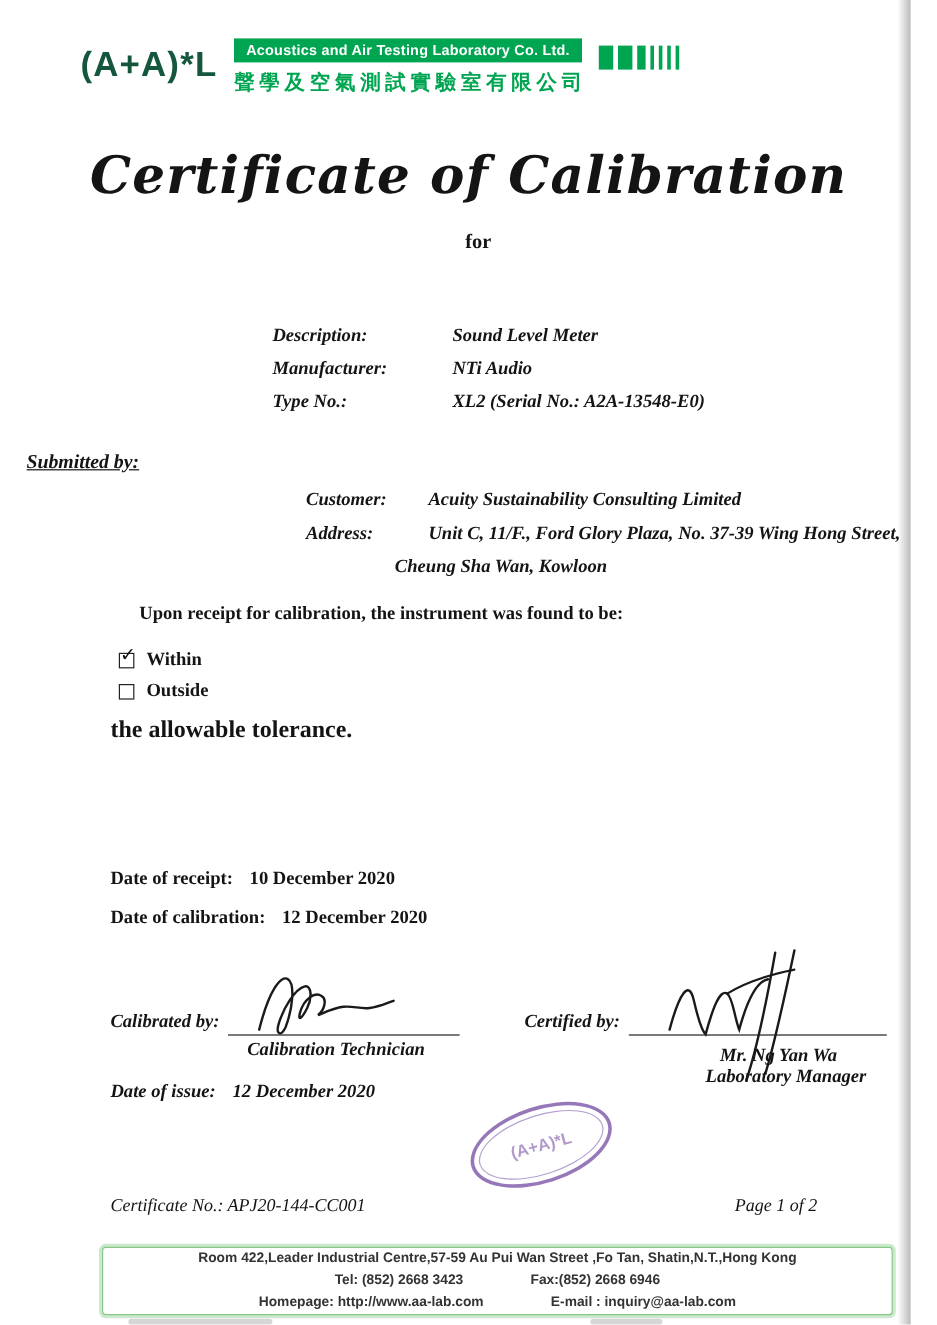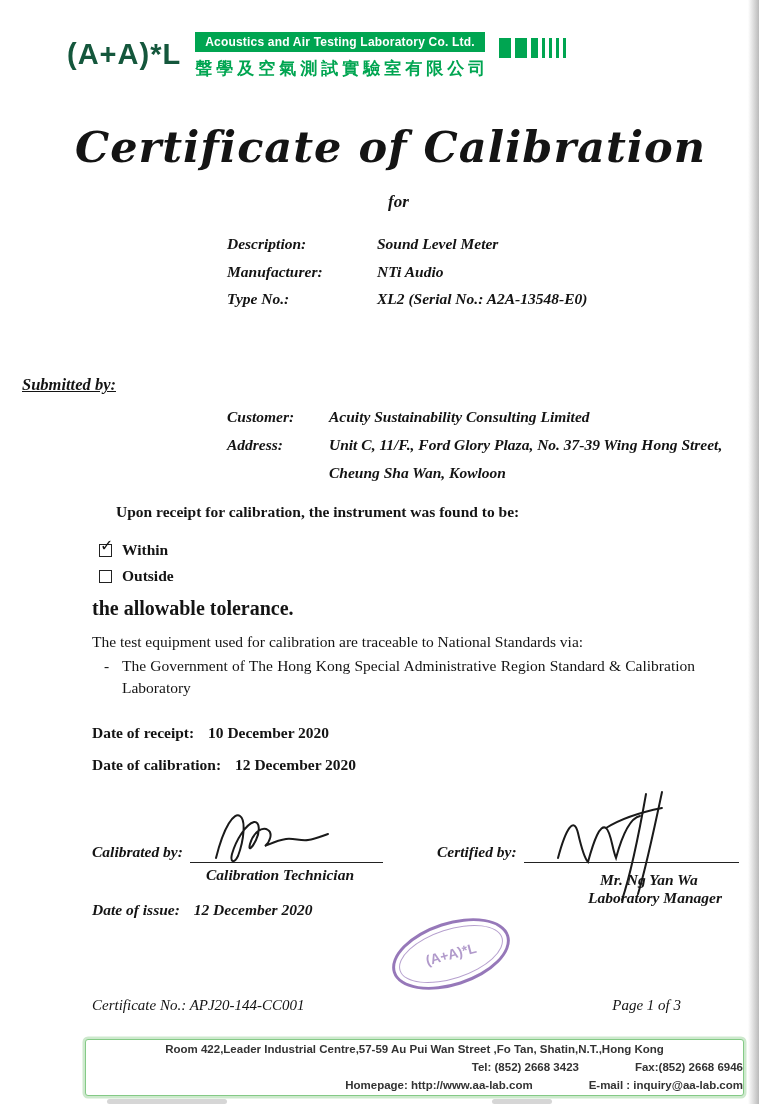--- a/index.html
+++ b/index.html
@@ -35,35 +35,35 @@
   .deco .b4,.deco .b5,.deco .b6,.deco .b7 { width:3px; }
 
   
   .title {
     position:absolute; top:122px; left:0; right:0; text-align:center;
     font-family:"DejaVu Serif","Liberation Serif",serif;
     font-style:italic; font-weight:bold; font-size:43px; letter-spacing:1px;
   }
   .for-label {
     position:absolute; top:192px; left:0; right:0; text-align:center;
-    font-weight:bold; font-style:italic; font-size:17px;padding-left:16px;
+    font-weight:bold; font-size:17px;padding-left:16px;
   }
 
   
   .details { position:absolute; top:235px; left:205px; font-size:15.5px; font-weight:bold; font-style:italic; }
   .drow { display:flex; height:27.5px; align-items:baseline; }
-  .dlabel { width:150px; }
+  .dlabel { width:150px;margin-top:36px; }
 
   
   .submitted-heading {
     position:absolute; top:375px; left:0; right:0; text-align:left;
     font-weight:bold; font-style:italic; font-size:16.5px; text-decoration:underline;
   }
   .customer-block { position:absolute; top:403px; left:205px; font-size:15.5px; font-weight:bold; font-style:italic; line-height:28px; }
-  .crow { display:flex; }
+  .crow { display:flex;margin-left:28px; }
   .clab { width:102px; }
   .addr2 { margin-left:102px; }
 
   
   .upon { position:absolute; top:503px; left:70px; font-weight:bold; font-size:15.5px;margin-left:24px; }
   .checks { position:absolute; top:537px; left:77px; }
   .checkrow { display:flex; align-items:center; height:26px; }
   .cbox { position:relative; width:13px; height:13px; border:1.5px solid #222; margin-right:10px; flex:0 0 auto; }
   .tick {
     position:absolute; left:0; top:-9px; font-size:16px; font-weight:bold;
@@ -125,21 +125,21 @@
 
   
   .fbox {
     position:absolute; top:1039px; left:63px; width:659px; height:57px;
     border:1.5px solid var(--footer-border-green,#84ca86); border-radius:3px;
     box-shadow:0 0 0 2.5px #cde9cd;
     display:flex; flex-direction:column; justify-content:center; gap:1px;
     text-align:center; font-family:"Liberation Sans","DejaVu Sans",sans-serif;
     font-size:11.5px; font-weight:bold; color:#333; line-height:17px; background:#fff;
   }
-  .fline.pair { display:flex; justify-content:flex-end; gap:56px; }
+  .fline.pair { display:flex; justify-content:center; gap:56px; }
 
   
   .scan-edge-right {
     position:absolute; right:0; top:0; width:11px; height:100%;
     background:linear-gradient(to right, rgba(200,200,200,0), #a9a9a9); opacity:.8;
   }
   .smudge { position:absolute; bottom:0; height:5px; background:#b5b5b5; opacity:.55; border-radius:3px; }
   .smudge1 { left:85px; width:120px; }
   .smudge2 { left:470px; width:60px; }
 </style>
@@ -206,27 +206,20 @@
     </div>
     <div class="checkrow">
       <span class="cbox">
         <span class="tick"></span>
       </span>
       <span class="clabel">Outside</span>
     </div>
   </div>
   <p class="outro">the allowable tolerance.</p>
 
-  <div class="trace">
-    <div class="trace-line">The test equipment used for calibration are traceable to National Standards via:</div>
-    <div class="trace-item">
-      <span class="trace-bullet">-</span>
-      <p class="trace-text">The Government of The Hong Kong Special Administrative Region Standard &amp; Calibration Laboratory</p>
-    </div>
-  </div>
 
   <div class="date-line date-receipt">
     <span class="lbl">Date of receipt:</span>
     <span>10 December 2020</span>
   </div>
   <div class="date-line date-calibration">
     <span class="lbl">Date of calibration:</span>
     <span>12 December 2020</span>
   </div>
 
@@ -252,21 +245,21 @@
     <span class="lbl">Date of issue:</span>
     <span>12 December 2020</span>
   </div>
 
   <div class="stamp">
     <div class="stamp-inner">(A+A)*L</div>
   </div>
 
   <div class="certno-row">
     <span>Certificate No.: APJ20-144-CC001</span>
-    <span>Page 1 of 3</span>
+    <span>Page 1 of 2</span>
   </div>
 
   <footer class="fbox">
     <div class="fline">Room 422,Leader Industrial Centre,57-59 Au Pui Wan Street ,Fo Tan, Shatin,N.T.,Hong Kong</div>
     <div class="fline pair">
       <span>Tel:  (852) 2668 3423</span>
       <span>Fax:(852) 2668 6946</span>
     </div>
     <div class="fline pair">
       <span>Homepage: http://www.aa-lab.com</span>

